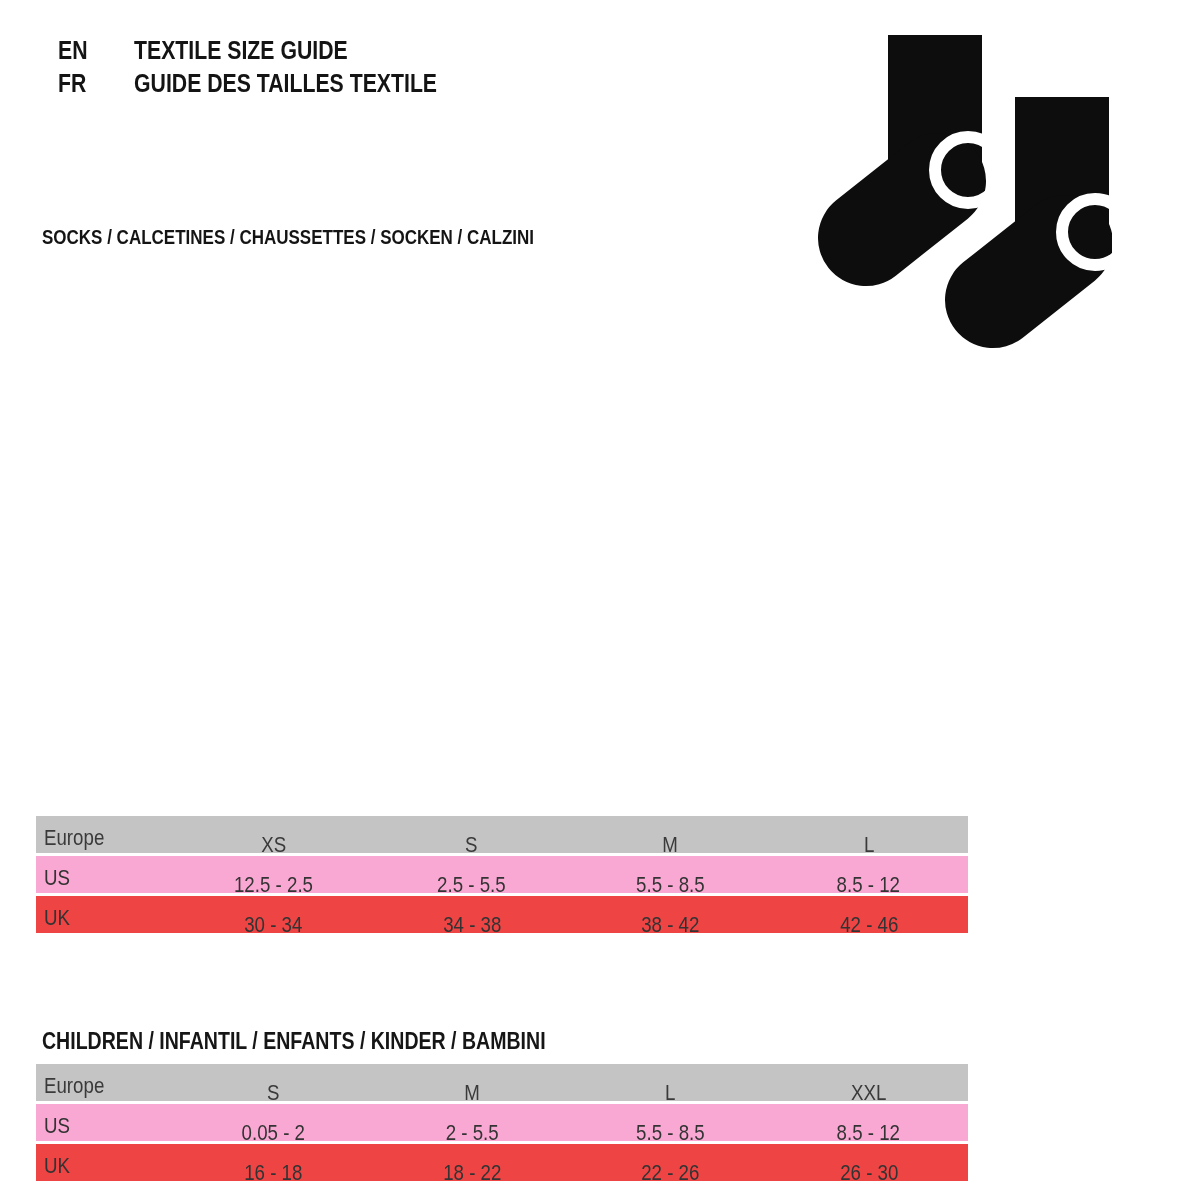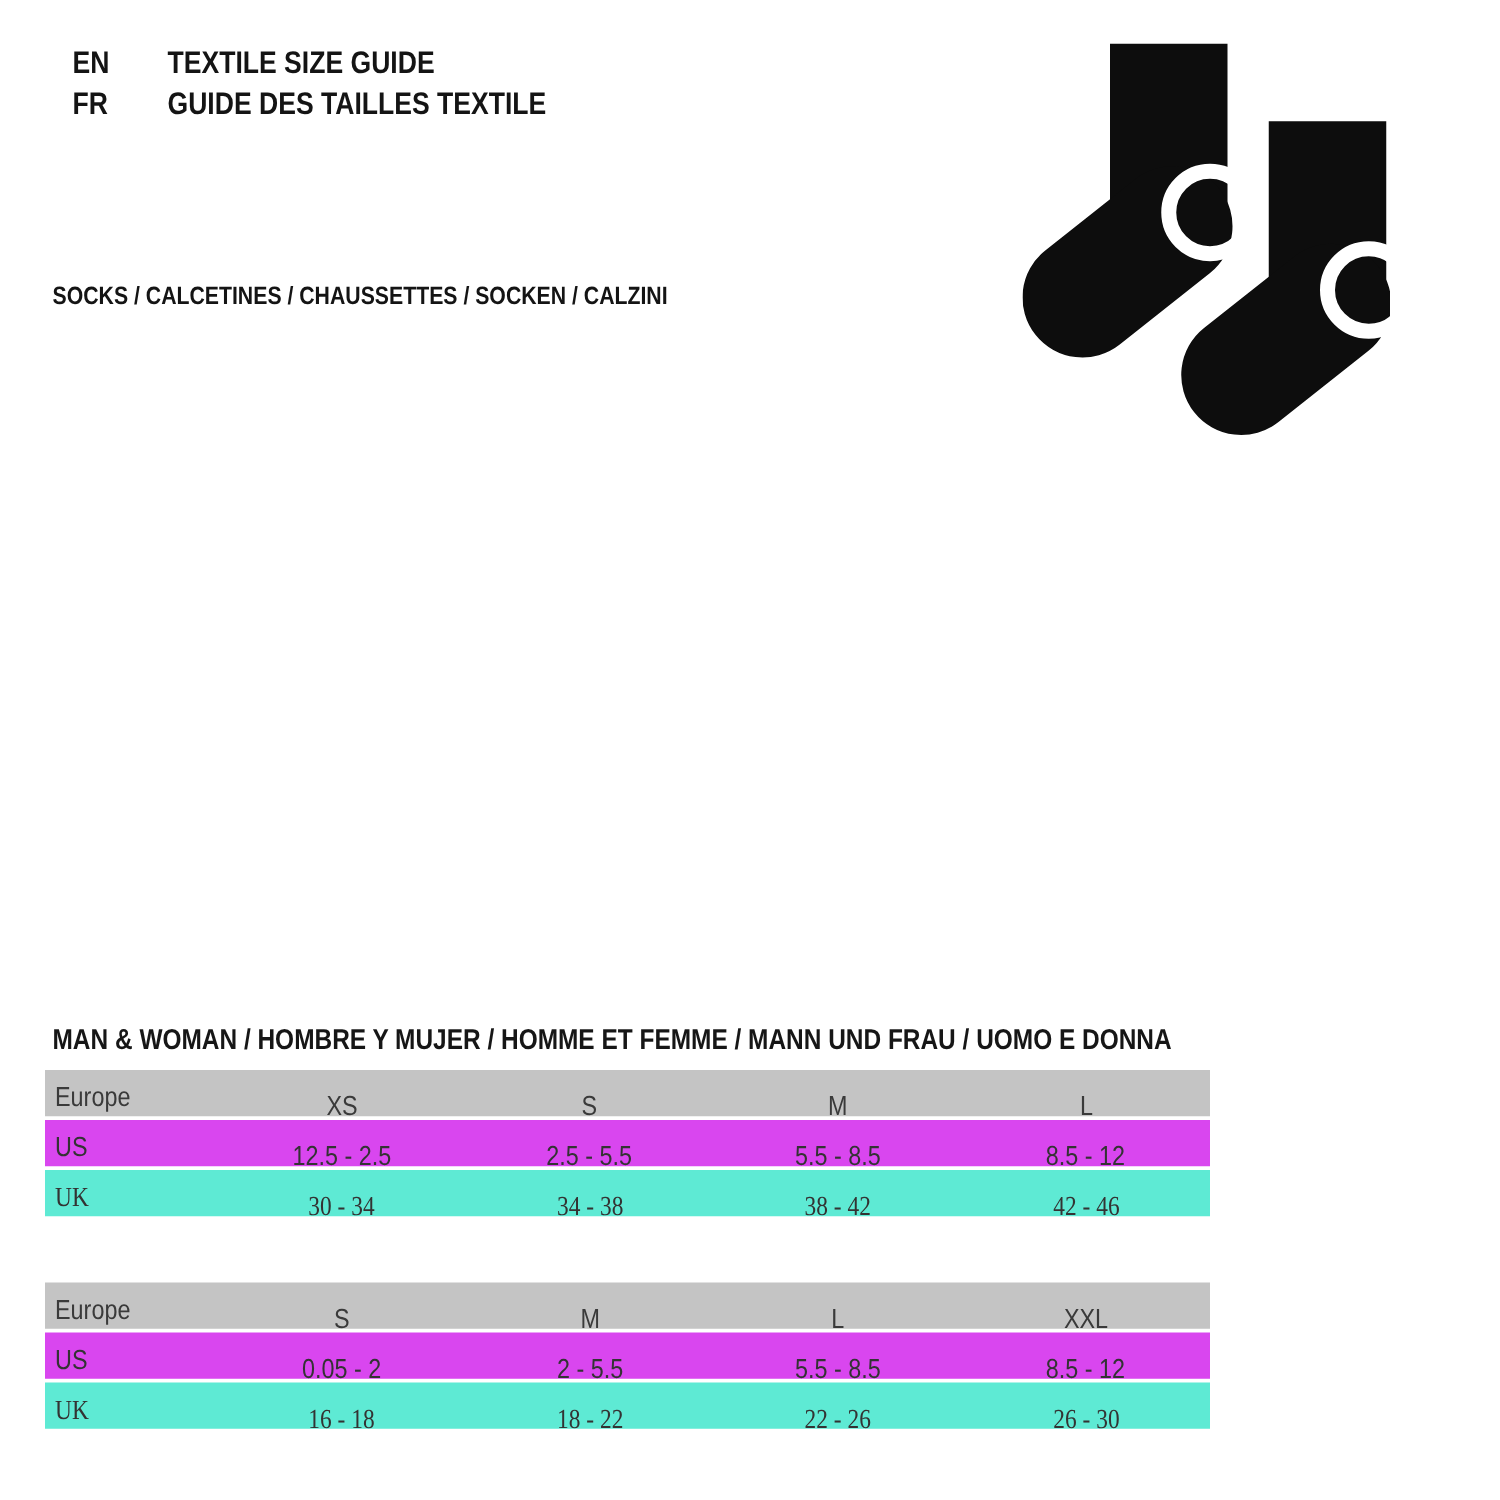--- a/index.html
+++ b/index.html
@@ -29,22 +29,22 @@
 
   
   .size-section{position:absolute;left:36px;width:932px;}
   .tbl-title{height:30px;line-height:30px;font-weight:700;font-size:23px;color:#161616;
              margin-left:6px;}
   .tbl{width:100%;}
   .trow{display:grid;grid-template-columns:138px 1fr 1fr 1fr 1fr;
         align-items:center;height:37px;line-height:29px;
         font-size:22px;color:#333;}
   .trow.head{background:#c4c4c4;color:#3a3a3a;}
-  .trow.data{margin-top:3px;background:#d946ef;}
-  .trow.data.alt{background:#5eead4;font-family:Liberation Serif, serif;}
+  .trow.data{margin-top:3px;background:#f9a8d4;}
+  .trow.data.alt{background:#ef4444;}
   .c-first{padding-left:8px;text-align:left;}
   .c-mid{text-align:center;margin-top:14px;}
   #table-adults{top:816px;}
   #table-adults .tbl-title{margin-bottom:10px;}
   #table-children{top:1026px;}
   #table-children .tbl-title{margin-bottom:8px;}
 </style>
 </head>
 <body>
 
@@ -76,23 +76,20 @@
 
       <g transform="translate(127,62)">
         <rect x="70" y="2" width="94" height="160" fill="#0d0d0d"></rect>
         <line x1="120" y1="148" x2="48" y2="205" stroke="#0d0d0d" stroke-width="96" stroke-linecap="round"></line>
         <circle cx="150" cy="137" r="33" fill="none" stroke="#ffffff" stroke-width="12"></circle>
       </g>
     </svg>
   </div>
 
   <div class="size-section" id="table-adults">
-    <div class="tbl-title">
-      <span class="cx">MAN &amp; WOMAN / HOMBRE Y MUJER / HOMME ET FEMME / MANN UND FRAU / UOMO E DONNA</span>
-    </div>
     <div class="tbl">
       <div class="trow head">
         <div class="c-first"><span class="cx">Europe</span></div>
         <div class="c-mid"><span class="cxc">XS</span></div>
         <div class="c-mid"><span class="cxc">S</span></div>
         <div class="c-mid"><span class="cxc">M</span></div>
         <div class="c-mid"><span class="cxc">L</span></div>
       </div>
       <div class="trow data">
         <div class="c-first"><span class="cx">US</span></div>
@@ -105,20 +102,23 @@
         <div class="c-first"><span class="cx">UK</span></div>
         <div class="c-mid"><span class="cxc">30 - 34</span></div>
         <div class="c-mid"><span class="cxc">34 - 38</span></div>
         <div class="c-mid"><span class="cxc">38 - 42</span></div>
         <div class="c-mid"><span class="cxc">42 - 46</span></div>
       </div>
     </div>
   </div>
 
   <div class="size-section" id="table-children">
+    <div class="tbl-title">
+      <span class="cx">CHILDREN / INFANTIL / ENFANTS / KINDER / BAMBINI</span>
+    </div>
     <div class="tbl">
       <div class="trow head">
         <div class="c-first"><span class="cx">Europe</span></div>
         <div class="c-mid"><span class="cxc">S</span></div>
         <div class="c-mid"><span class="cxc">M</span></div>
         <div class="c-mid"><span class="cxc">L</span></div>
         <div class="c-mid"><span class="cxc">XXL</span></div>
       </div>
       <div class="trow data">
         <div class="c-first"><span class="cx">US</span></div>

